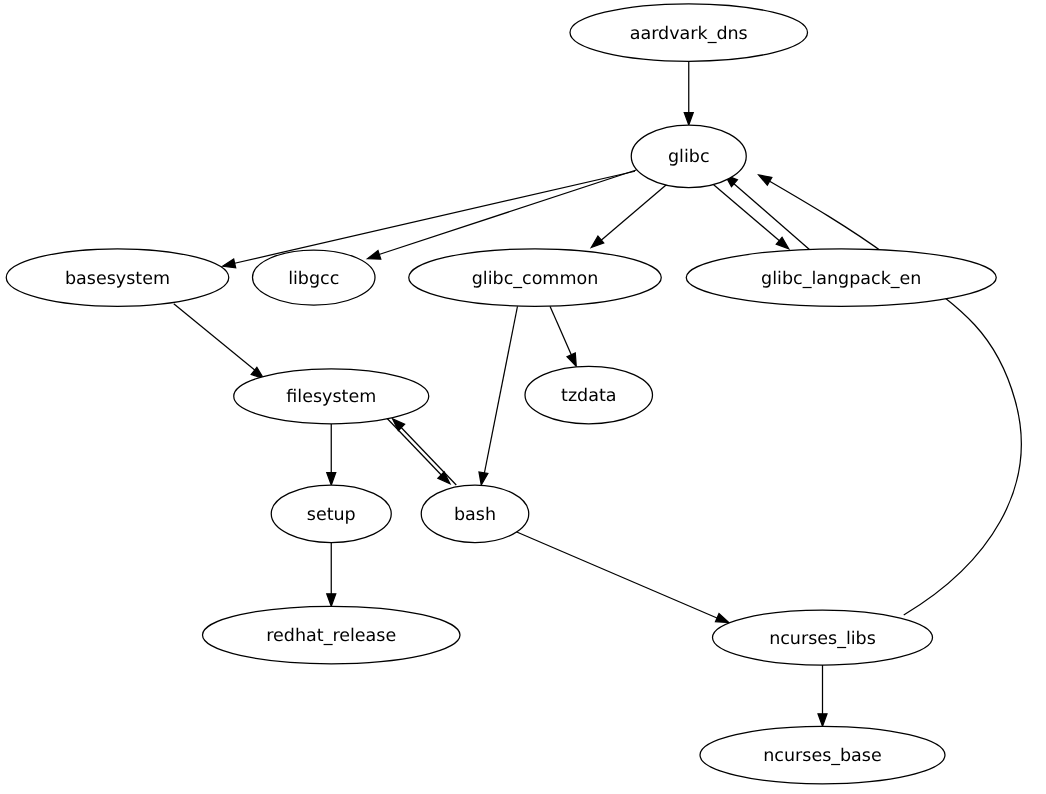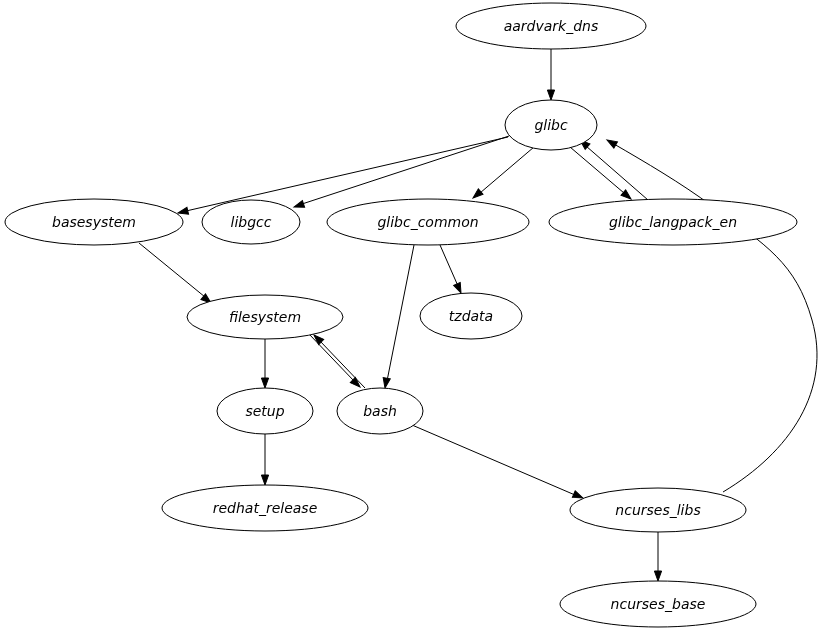--- a/index.html
+++ b/index.html
@@ -9,21 +9,20 @@
   }
   body {
     font-family: "DejaVu Sans", sans-serif;
   }
   #graph-root {
     position: relative;
     width: 837px;
     height: 635px;
     background: #ffffff;
     overflow: hidden;
-    font-style: italic;
   }
   #graph-svg {
     position: absolute;
     top: 0;
     left: 0;
     width: 837px;
     height: 635px;
   }
   .node-ellipse {
     fill: #ffffff;

